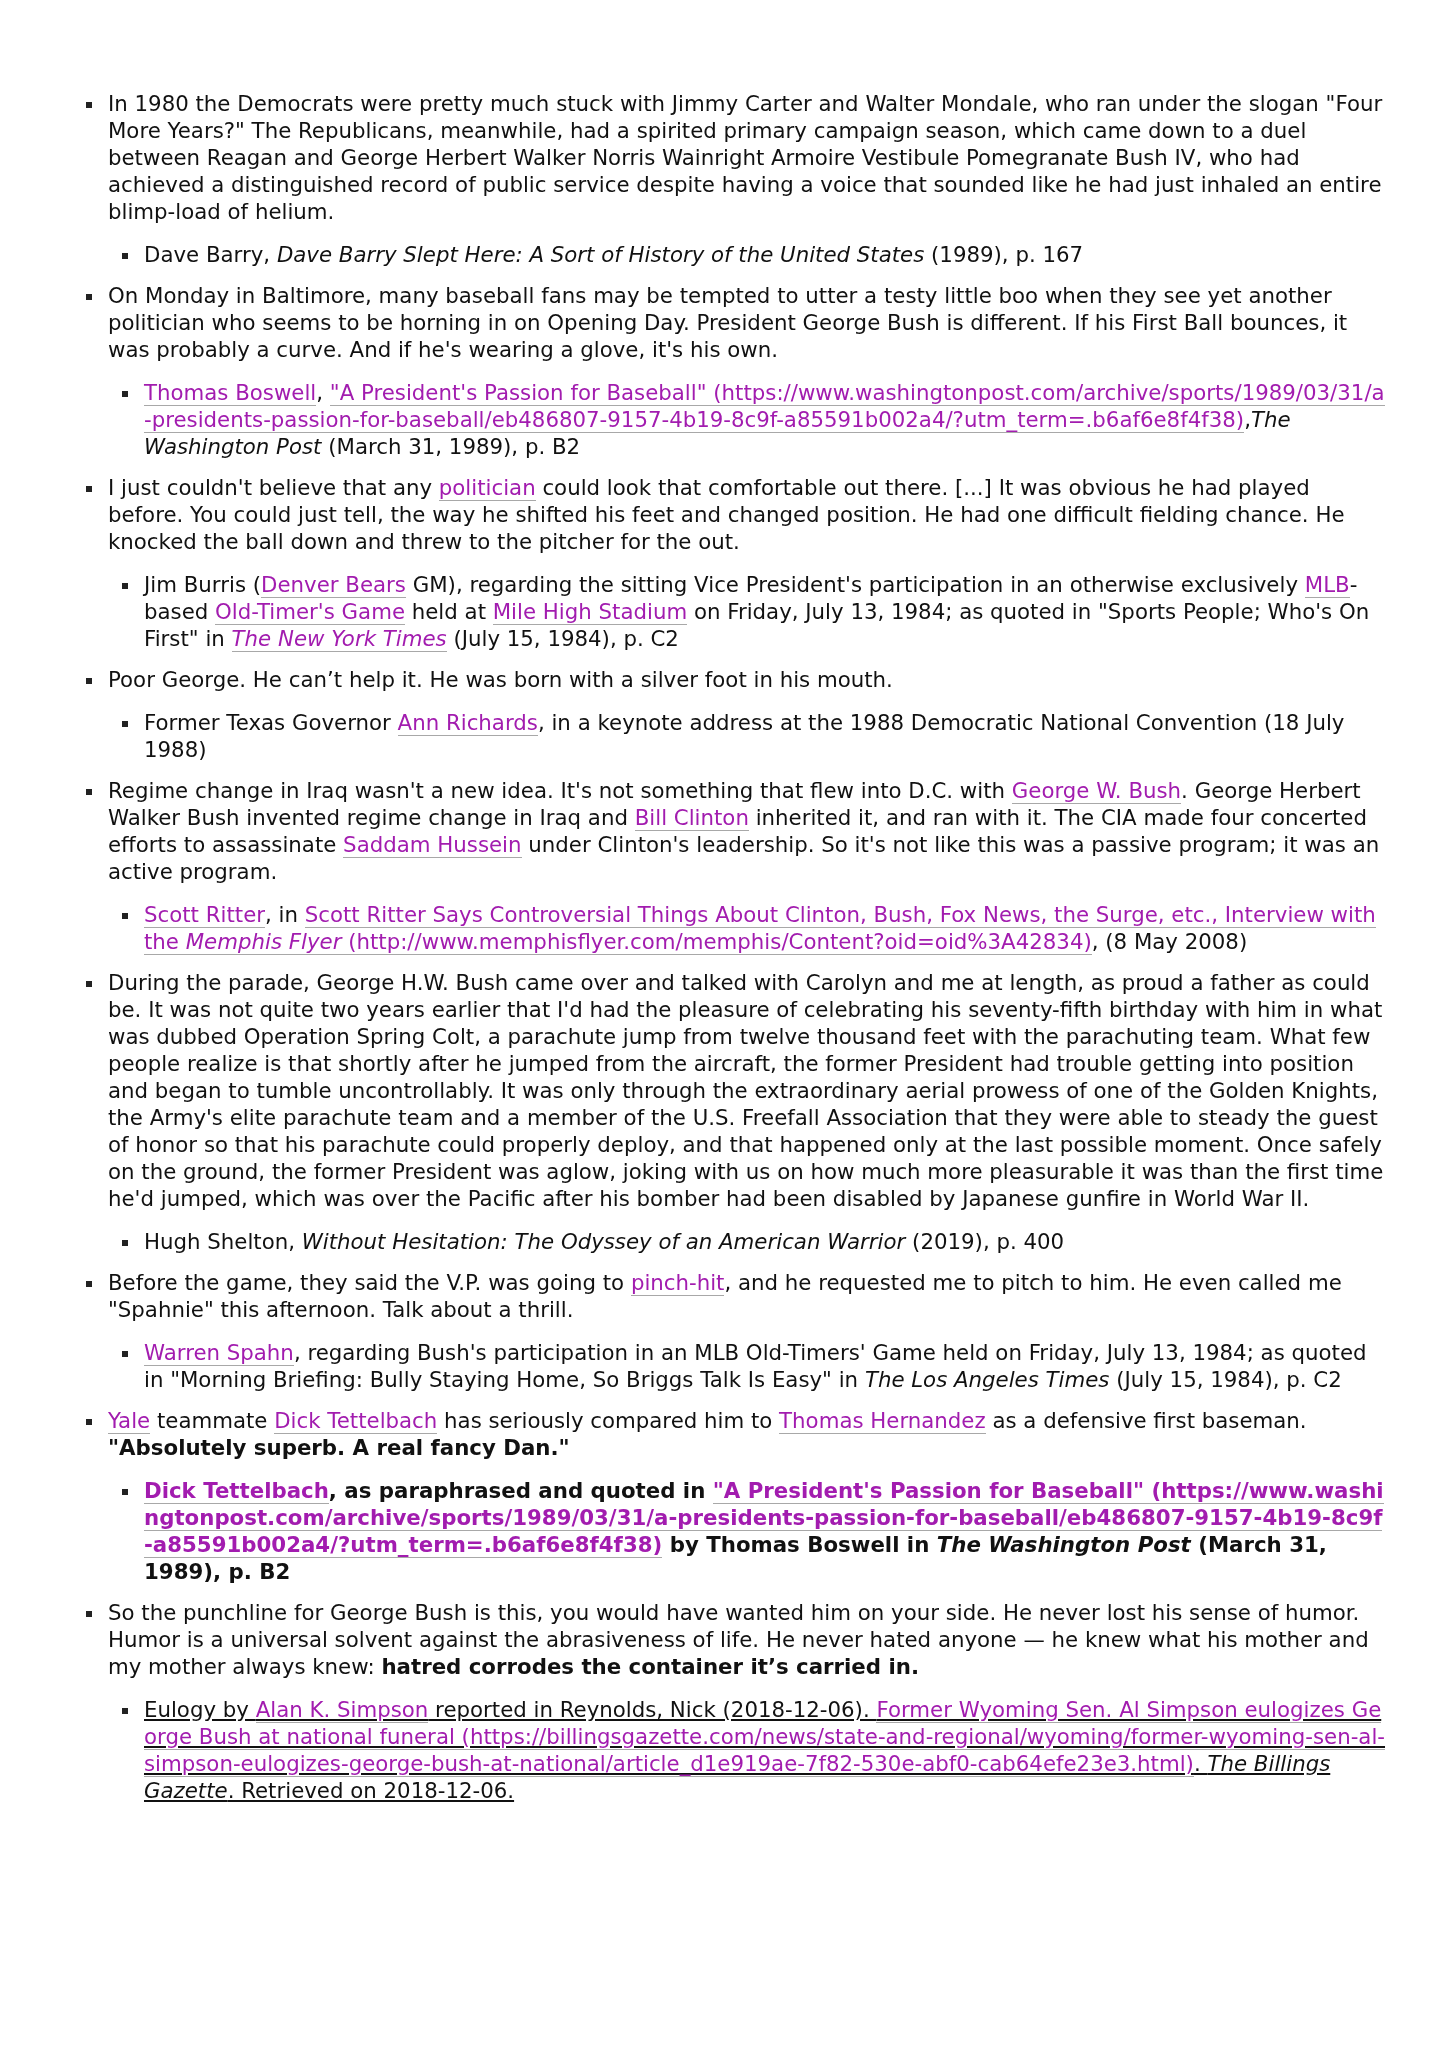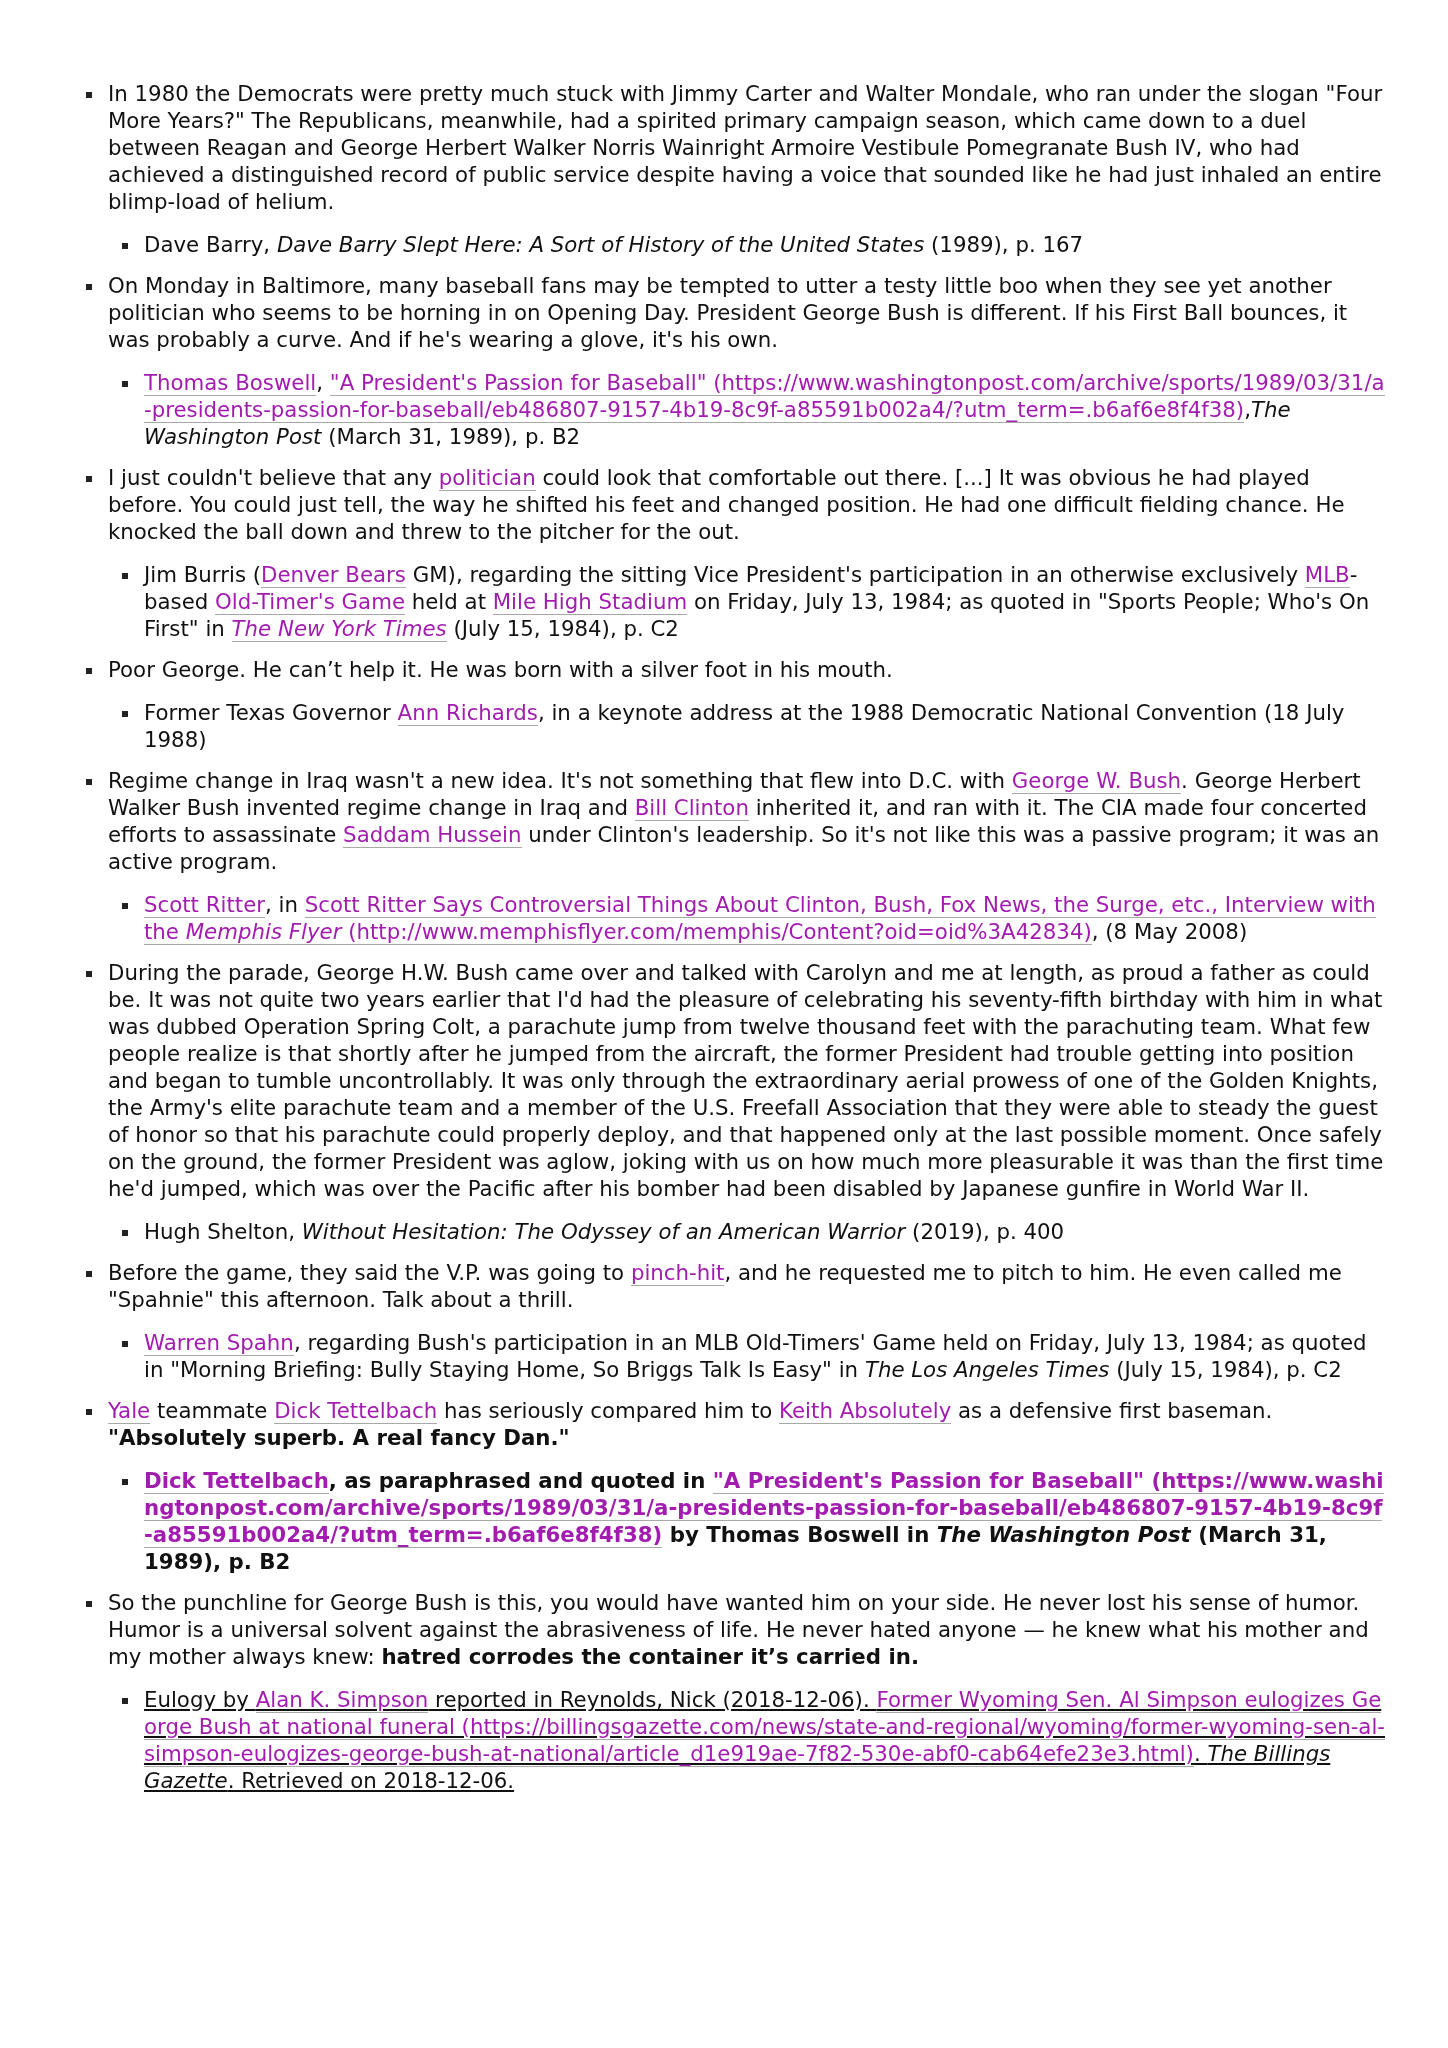--- a/index.html
+++ b/index.html
@@ -4,21 +4,21 @@
 <style>
   html, body { margin: 0; padding: 0; background: #ffffff; }
   body {
     width: 1448px; height: 2048px; overflow: hidden;
     font-family: "DejaVu Sans", sans-serif;
     color: #111111;
     font-size: 21.3px;
     line-height: 27px;
   }
   .page { position: absolute; left: 0; top: 0; width: 1448px; }
-  ul.quotes { list-style: none; margin: 0; padding: 0; position: absolute; left: 108px; top: 80px; width: 1280px; }
+  ul.quotes { list-style: none; margin: 0; padding: 0; position: absolute; left: 108px; top: 90px; width: 1280px; }
   li.quote { position: relative; margin: 0 0 14px 0; }
   li.quote > .qtext { display: block; }
   .bullet {
     position: absolute; width: 6px; height: 6px; background: #222;
   }
   li.quote > .bullet { left: -22px; top: 12px; }
   ul.cite { list-style: none; margin: 16px 0 0 0; padding: 0 0 0 36px; }
   li.citation { position: relative; }
   li.citation > .bullet { left: -22px; top: 12px; }
   .lnk { border-bottom: 1px solid #a8a8a8; color: #a21caf; text-decoration: none; }
@@ -103,21 +103,21 @@
     <ul class="cite">
       <li class="citation">
         <span class="bullet"></span>
         <a class="lnk">Warren Spahn</a><span>, regarding Bush's participation in an MLB Old-Timers' Game held on Friday, July 13, 1984; as quoted in "Morning Briefing: Bully Staying Home, So Briggs Talk Is Easy" in </span><i>The Los Angeles Times</i><span> (July 15, 1984), p. C2</span>
       </li>
     </ul>
   </li>
 
   <li class="quote">
     <span class="bullet"></span>
-    <span class="qtext"><a class="lnk">Yale</a><span> teammate </span><a class="lnk">Dick Tettelbach</a><span> has seriously compared him to </span><a class="lnk">Keith Absolutely</a><span> as a defensive first baseman. </span><b>"Absolutely superb. A real fancy Dan."</b></span>
+    <span class="qtext"><a class="lnk">Yale</a><span> teammate </span><a class="lnk">Dick Tettelbach</a><span> has seriously compared him to </span><a class="lnk">Thomas Hernandez</a><span> as a defensive first baseman. </span><b>"Absolutely superb. A real fancy Dan."</b></span>
     <ul class="cite">
       <li class="citation" style="word-break: break-all; font-weight: bold;">
         <span class="bullet"></span>
         <a class="lnk" style="word-break: normal;">Dick Tettelbach</a><span style="word-break: normal;">, as paraphrased and quoted in </span><a class="lnk">"A President's Passion for Baseball" (https://www.washingtonpost.com/archive/sports/1989/03/31/a-presidents-passion-for-baseball/eb486807-9157-4b19-8c9f-a85591b002a4/?utm_term=.b6af6e8f4f38)</a><span style="word-break: normal;"> by Thomas Boswell in </span><i style="word-break: normal;">The Washington Post</i><span style="word-break: normal;"> (March 31, 1989), p. B2</span>
       </li>
     </ul>
   </li>
 
   <li class="quote">
     <span class="bullet"></span>

